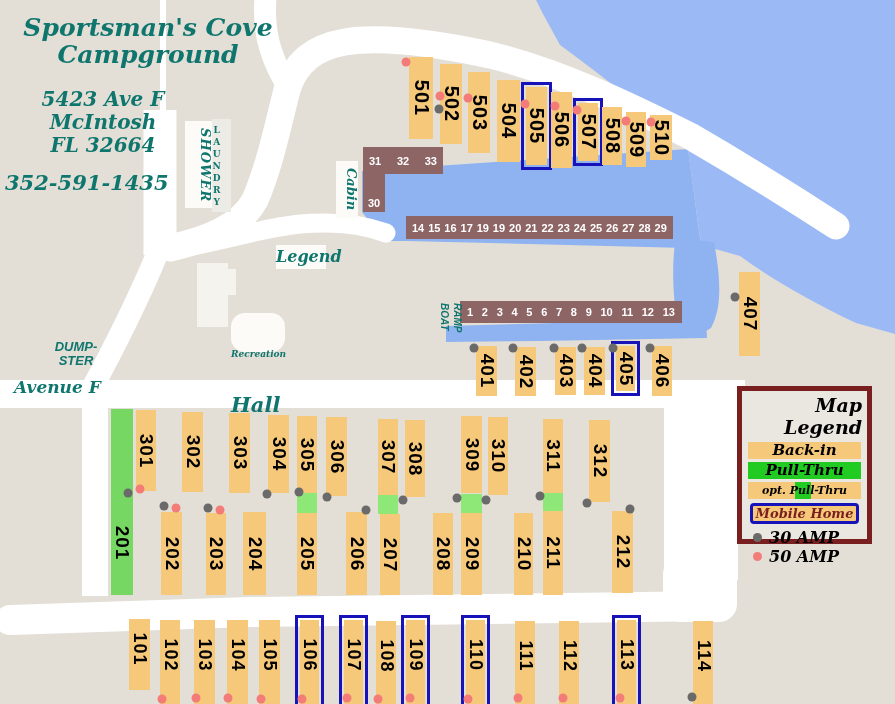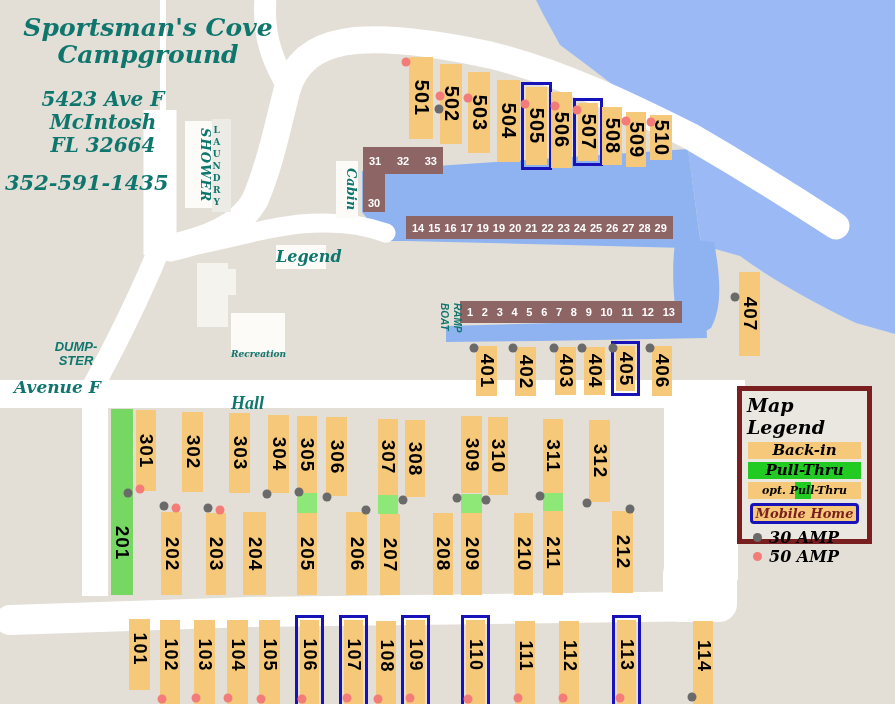--- a/index.html
+++ b/index.html
@@ -24,38 +24,38 @@
   
   .dock{position:absolute;background:var(--dock);z-index:4;display:flex;align-items:center;
         font-family:"Liberation Sans",sans-serif;font-weight:bold;color:#fff;font-size:11px;}
   .dock span{display:block;}
   
   #title{left:12px;top:14px;width:272px;text-align:center;font-size:25px;}
   #address{left:28px;top:88px;width:150px;text-align:center;font-size:20px;line-height:1.15;}
   #phone{left:5px;top:172px;font-size:21px;}
   #lake-label{left:768px;top:42px;width:112px;text-align:center;font-size:19px;z-index:2;}
   #office-label{left:276px;top:245px;width:50px;height:24px;font-size:16px;text-align:center;line-height:24px;z-index:2;}
-  #rec-label{left:231px;top:313px;width:54px;height:37px;text-align:left;z-index:2;padding-top:2px;}
+  #rec-label{left:231px;top:313px;width:54px;height:37px;text-align:left;z-index:2;padding-top:2px;border-radius:14px;}
   #rec-label .s1{font-size:9px;display:block;}
-  #rec-label .s2{font-size:18px;display:block;font-family:Liberation Serif, serif;}
+  #rec-label .s2{font-size:21px;display:block;}
   #dumpster-label{left:48px;top:340px;width:56px;text-align:center;font-size:13px;font-family:"Liberation Sans",sans-serif;}
   #avenue-label{left:14px;top:378px;font-size:17px;z-index:2;}
   #shower-label{left:186px;top:122px;width:26px;height:86px;z-index:2;
      writing-mode:vertical-rl;font-size:13px;text-align:center;letter-spacing:1px;}
   #laundry-label{left:211px;top:121px;width:20px;height:92px;z-index:2;
      writing-mode:vertical-lr;text-orientation:upright;font-size:9px;text-align:center;letter-spacing:2px;font-weight:bold;}
   #cabin-label{left:336px;top:161px;width:22px;height:57px;z-index:5;
      writing-mode:vertical-rl;font-size:13px;text-align:center;}
   #boat-label{left:438px;top:303px;width:30px;height:56px;z-index:5;
      writing-mode:vertical-lr;font-size:10px;font-family:"Liberation Sans",sans-serif;line-height:1.3;}
   
   #legend{position:absolute;left:737px;top:386px;width:135px;height:158px;z-index:7;
           background:#eae6e0;border:5px solid var(--maroon);box-sizing:border-box;
           padding:3px 5px;}
-  #legend .ltitle{font-style:italic;font-weight:bold;font-size:19px;text-align:left;margin-bottom:4px;}
+  #legend .ltitle{font-style:italic;font-weight:bold;font-size:19px;text-align:right;margin-bottom:4px;}
   .lbar{position:relative;height:17px;margin:3px 1px;text-align:center;font-style:italic;font-weight:bold;
         font-size:15px;line-height:17px;}
   .lbar .t{position:relative;z-index:2;}
   #bar-backin{background:var(--orange);}
   #bar-pull{background:var(--leggreen);}
   #bar-opt{background:var(--orange);font-size:11px;}
   #bar-opt .optsq{position:absolute;left:47px;top:0;width:16px;height:100%;background:var(--leggreen);z-index:1;}
   #bar-mobile{background:var(--orange);border:3px solid var(--blue);border-radius:4px;height:15px;line-height:15px;
         font-size:13px;color:var(--maroon);margin:4px 3px;}
   .lamp{display:flex;align-items:center;gap:7px;padding-left:6px;height:19px;

